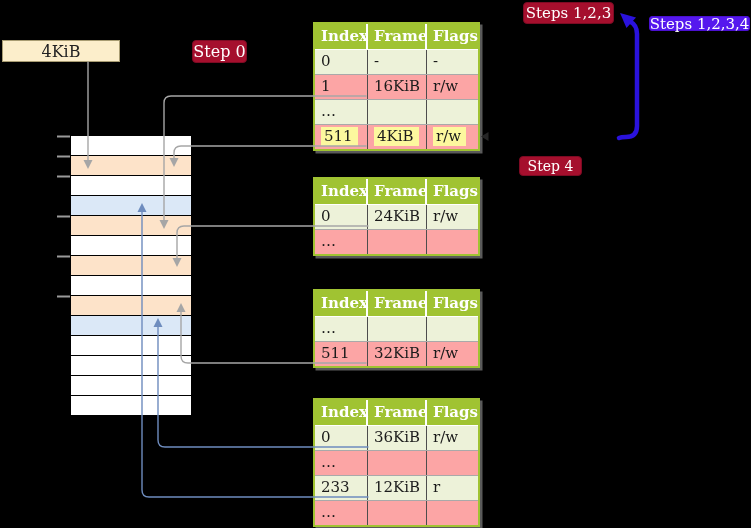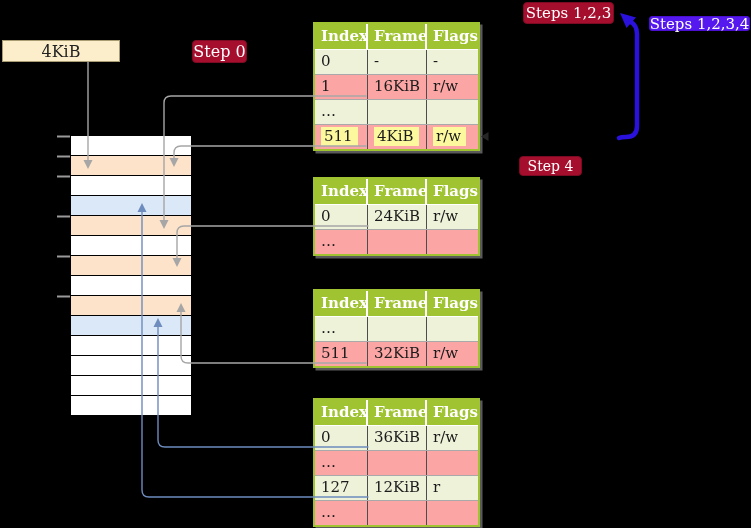--- a/index.html
+++ b/index.html
@@ -160,21 +160,21 @@
       <div class="td">0</div>
       <div class="td">36KiB</div>
       <div class="td">r/w</div>
     </div>
     <div class="trow">
       <div class="td">…</div>
       <div class="td"></div>
       <div class="td"></div>
     </div>
     <div class="trow">
-      <div class="td">127</div>
+      <div class="td">233</div>
       <div class="td">12KiB</div>
       <div class="td">r</div>
     </div>
     <div class="trow">
       <div class="td">…</div>
       <div class="td"></div>
       <div class="td"></div>
     </div>
   </div>
 

